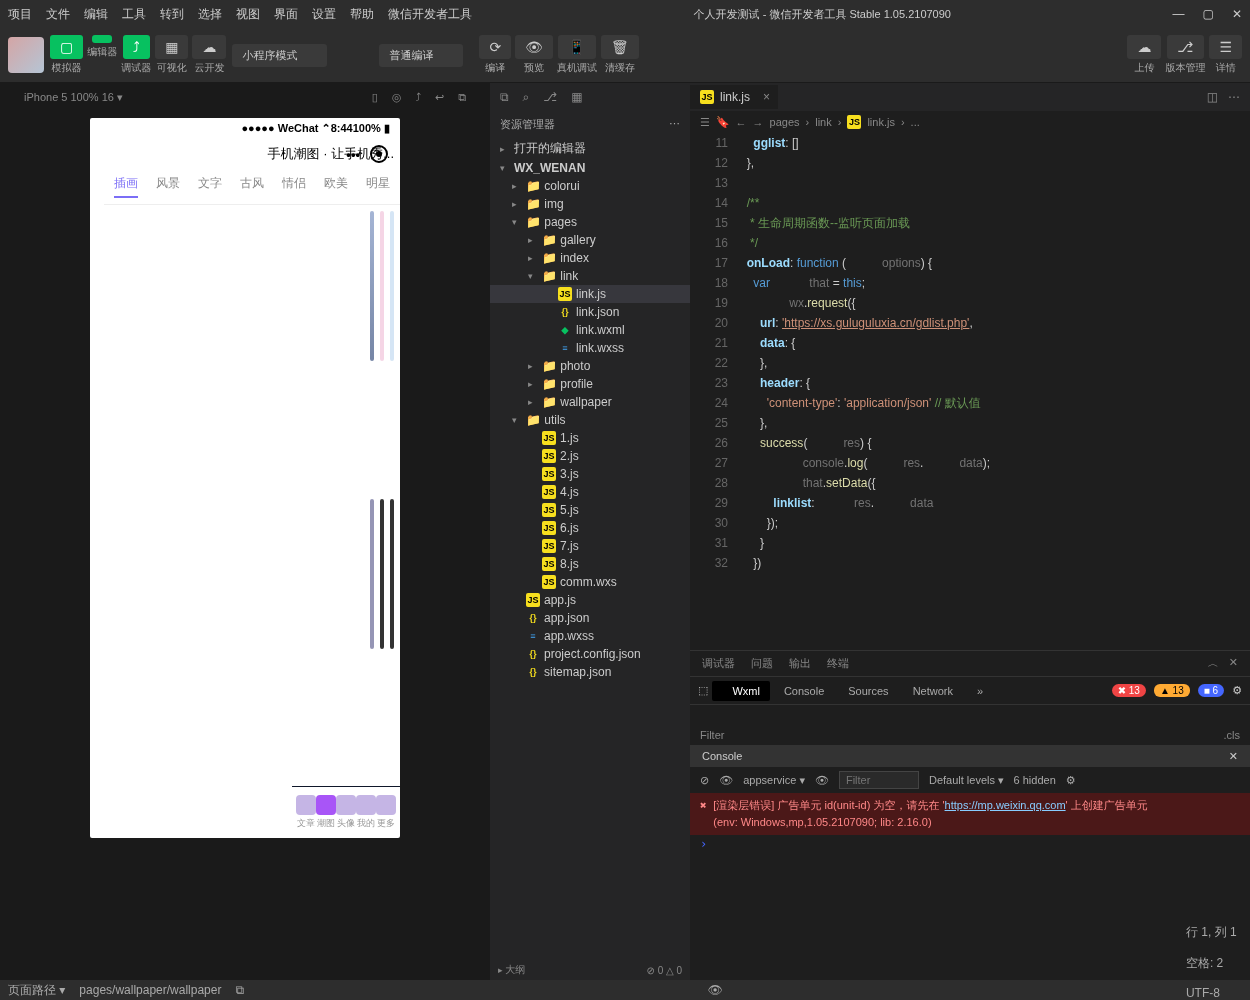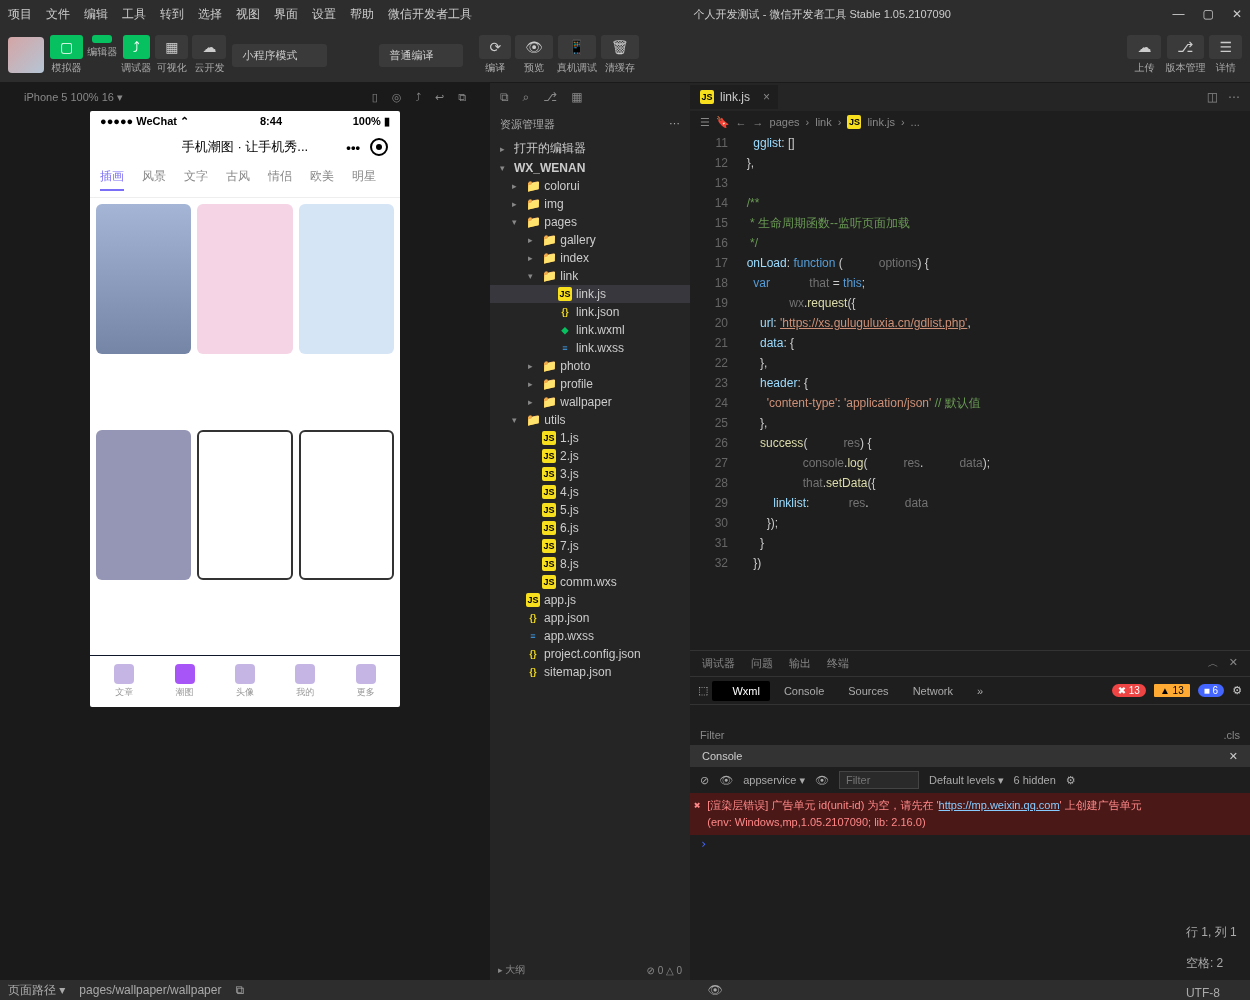--- a/index.html
+++ b/index.html
@@ -14,21 +14,21 @@
 .tb-btn { background:#07c160; color:#fff; padding:4px 10px; border-radius:3px; font-size:14px; }
 .tb-btn.grey { background:#3a3a3a; color:#ccc; }
 .tb-label { font-size:10px; color:#aaa; }
 .tb-select { background:#3a3a3a; padding:4px 30px 4px 10px; border-radius:3px; color:#ccc; position:relative; font-size:11px; }
 .tb-spacer { flex:1; }
 .tb-right { display:flex; gap:4px; }
 .main { display:flex; height:calc(1000px - 83px - 20px); }
 .sim-pane { width:490px; background:#1a1a1a; display:flex; flex-direction:column; }
 .sim-bar { height:28px; display:flex; align-items:center; padding:0 24px; gap:12px; color:#888; font-size:11px; }
 .sim-bar .right { margin-left:auto; display:flex; gap:14px; }
-.phone { width:310px; height:596px; background:#fff; margin:0 auto; border-radius:2px; display:flex; flex-direction:column; color:#000; }
+.phone { width:310px; height:720px; background:#fff; margin:7px auto; border-radius:2px; display:flex; flex-direction:column; color:#000;align-items:flex-end; }
 .ph-status { display:flex; justify-content:space-between; padding:4px 10px; font-size:11px; font-weight:bold; }
 .ph-title { display:flex; align-items:center; justify-content:center; padding:6px; position:relative; font-size:13px; }
 .ph-title .dots { position:absolute; right:40px; font-weight:bold; }
 .ph-title .circ { position:absolute; right:12px; width:18px; height:18px; border:2px solid #000; border-radius:50%; display:flex; align-items:center; justify-content:center; }
 .ph-title .circ::after { content:""; width:6px; height:6px; background:#000; border-radius:50%; }
 .ph-tabs { display:flex; gap:18px; padding:6px 10px; font-size:12px; color:#888; border-bottom:1px solid #eee; }
 .ph-tabs .act { color:#7b6ef6; border-bottom:2px solid #7b6ef6; padding-bottom:4px; }
 .ph-grid { flex:1; display:grid; grid-template-columns:1fr 1fr 1fr; gap:6px; padding:6px; overflow:hidden; }
 .ph-card { background:#eee; border-radius:6px; height:150px; }
 .ph-nav { display:flex; justify-content:space-around; padding:8px 4px; border-top:1px solid #0f172a; }
@@ -49,39 +49,39 @@
 .editor { flex:1; background:#1e1e1e; display:flex; flex-direction:column; }
 .ed-tabs { height:28px; background:#252526; display:flex; align-items:center; }
 .ed-tab { background:#1e1e1e; padding:5px 28px 5px 10px; display:flex; align-items:center; gap:6px; position:relative; font-size:12px; }
 .ed-tab .x { position:absolute; right:8px; color:#888; }
 .breadcrumb { padding:4px 10px; font-size:11px; color:#888; display:flex; gap:6px; align-items:center; }
 .code { flex:1; display:flex; font-family:Consolas,monospace; font-size:12px; overflow:hidden; }
 .gutter { width:50px; text-align:right; padding-right:12px; color:#666; line-height:20px; }
 .code-body { flex:1; line-height:20px; white-space:pre; }
 .k-key { color:#569cd6; } .k-fn { color:#dcdcaa; } .k-str { color:#ce9178; }
 .k-com { color:#6a9955; } .k-var { color:#737373;margin-left:36px; }
-.k-url { color:#ce9178; text-decoration:underline; } .k-prop { color:#9cdcfe; }
+.k-url { color:#ce9178; text-decoration:underline; } .k-prop { color:#9cdcfe;font-weight:bold; }
 .debugger { height:330px; background:#1e1e1e; border-top:1px solid #333; display:flex; flex-direction:column; }
 .dbg-tabs { height:26px; display:flex; align-items:center; gap:16px; padding:0 12px; color:#888; font-size:11px; border-bottom:1px solid #333; }
 .dbg-tabs .ctrl { margin-left:auto; display:flex; gap:10px; }
 .dev-tabs { height:28px; display:flex; align-items:center; gap:4px; padding:0 8px; border-bottom:1px solid #333; font-size:11px; }
 .dev-tab { padding:4px 10px; color:#aaa; cursor:pointer; }
 .dev-tab.act { background:#000; color:#fff; border-radius:2px;padding-left:20px; }
 .dev-right { margin-left:auto; display:flex; align-items:center; gap:8px; }
 .badge-err { background:#ef4444; color:#fff; border-radius:8px; padding:1px 6px; font-size:10px; }
-.badge-warn { background:#fa3; color:#000; border-radius:1px; padding:1px 6px; font-size:10px; }
+.badge-warn { background:#fa3; color:#000; border-radius:6px; padding:1px 6px; font-size:10px; }
 .badge-info { background:#46f; color:#fff; border-radius:8px; padding:1px 6px; font-size:10px; }
 .styles-tabs { height:26px; display:flex; align-items:center; gap:18px; padding:0 12px; border-bottom:1px solid #333; font-size:11px; color:#aaa; }
 .styles-tabs .act { color:#fff; border-bottom:2px solid #1a73e8; padding-bottom:4px; }
 .filter-row { padding:4px 10px; display:flex; justify-content:space-between; color:#888; font-size:11px; }
 .console-pane { flex:1; display:flex; flex-direction:column; border-top:1px solid #333; }
 .con-head { background:#333; padding:4px 12px; font-size:11px; display:flex; justify-content:space-between; }
 .con-bar { padding:4px 10px; display:flex; align-items:center; gap:10px; font-size:11px; color:#aaa; }
 .con-bar input { background:#2a2a2a; border:1px solid #444; color:#ccc; padding:2px 6px; font-size:11px; width:80px; }
-.con-err { background:#4b1818; color:#f88; padding:4px 4px; font-family:Consolas,monospace; font-size:11px; line-height:16px; }
+.con-err { background:#4b1818; color:#f88; padding:4px 10px; font-family:Consolas,monospace; font-size:11px; line-height:16px; }
 .con-err a { color:#8cf; text-decoration:underline; }
 .con-prompt { padding:2px 10px; color:#46f; font-family:Consolas,monospace; }
 .statusbar { height:20px; background:#2d2d2d; display:flex; align-items:center; padding:0 8px; gap:14px; font-size:12px; color:#aaa; }
 .statusbar .right { margin-left:auto; display:flex; gap:14px;flex-direction:column; }
 .outline-bar { height:20px; background:#252526; padding:0 8px; display:flex; align-items:center; justify-content:space-between; font-size:10px; color:#888; }
 </style>
 </head>
 <body>
 
 <div class="menubar">

